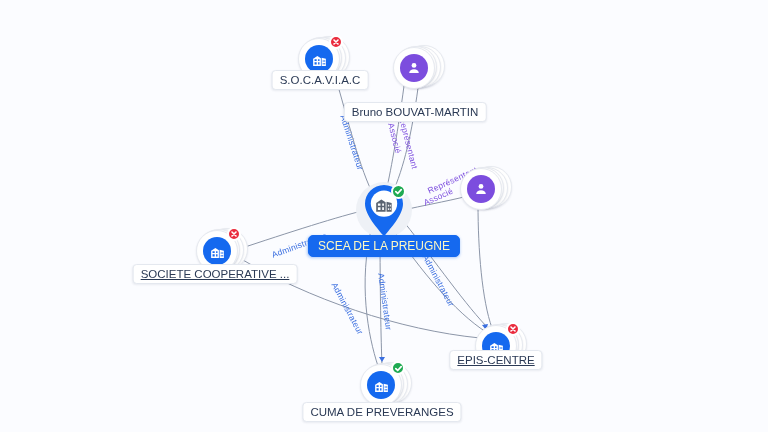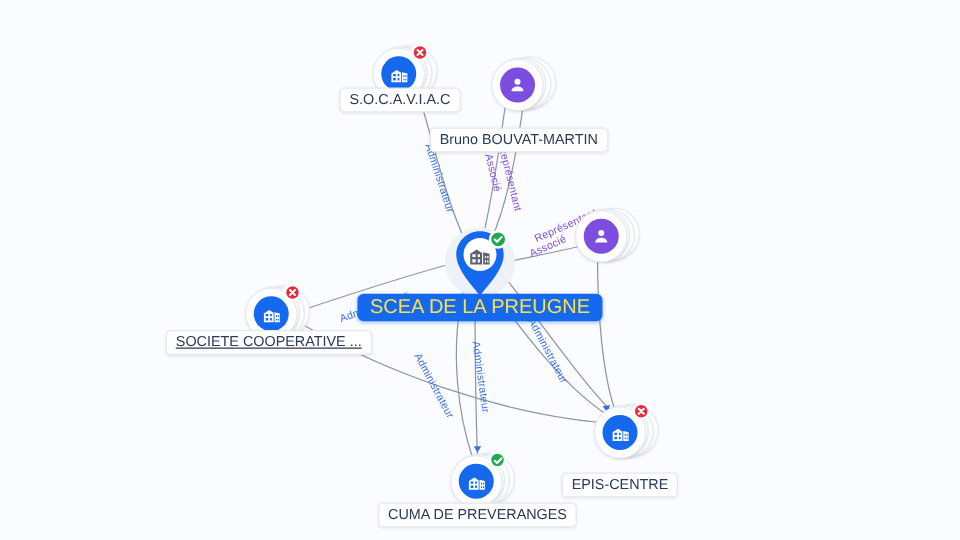--- a/index.html
+++ b/index.html
@@ -55,22 +55,22 @@
   }
 
   
   .label{
     position:absolute;transform:translate(-50%,0);
     background:#fff;border:1px solid #e4e8ef;border-radius:4px;
     padding:2px 7px;font-size:11.5px;line-height:14px;color:#2b3a55;
     white-space:nowrap;box-shadow:0 1px 2px rgba(25,40,80,.08);
   }
   .label.selected{
-    background:#1569ef;border-color:#1569ef;color:#fde047;
-    font-size:16px;padding:3px 9px;border-radius:5px;
+    background:#1569ef;border-color:#1569ef;color:#fef9c3;
+    font-size:12px;padding:3px 9px;border-radius:5px;
     box-shadow:0 1px 3px rgba(21,105,239,.35);
   }
 
   
   .elabel{
     position:absolute;font-size:8.5px;letter-spacing:.2px;white-space:nowrap;
     transform-origin:0 50%;pointer-events:none;
   }
   .elabel.admin{color:#3b6fe0;}
   .elabel.assoc{color:#7c4dde;}
@@ -212,21 +212,21 @@
           </svg>
         </div>
       </div>
       <div class="badge err">
         <svg width="8" height="8" viewBox="0 0 10 10" stroke="#fff" stroke-width="2" stroke-linecap="round">
             <path d="M2.5 2.5 L7.5 7.5 M7.5 2.5 L2.5 7.5"></path>
           </svg>
       </div>
     </div>
   </div>
-  <div class="label" style="left:496px;top:378px;">EPIS-CENTRE</div>
+  <div class="label" style="left:496px;top:350px;text-decoration:underline;">EPIS-CENTRE</div>
 
   <div class="node" style="left:382px;top:383px;">
     <div class="stack">
       <div class="card c3"></div>
       <div class="card c2"></div>
       <div class="card c1"></div>
       <div class="card top">
         <div class="disc company">
           <svg width="17" height="17" viewBox="0 0 24 24" fill="#fff">
             <path d="M3 21V11l6-4 5 3.2V21H3zm2-2h3v-3H5v3zm5 0h2v-3h-2v3zM5 14h3v-2.5H5V14zm5 0h2v-2.5h-2V14z"></path>

